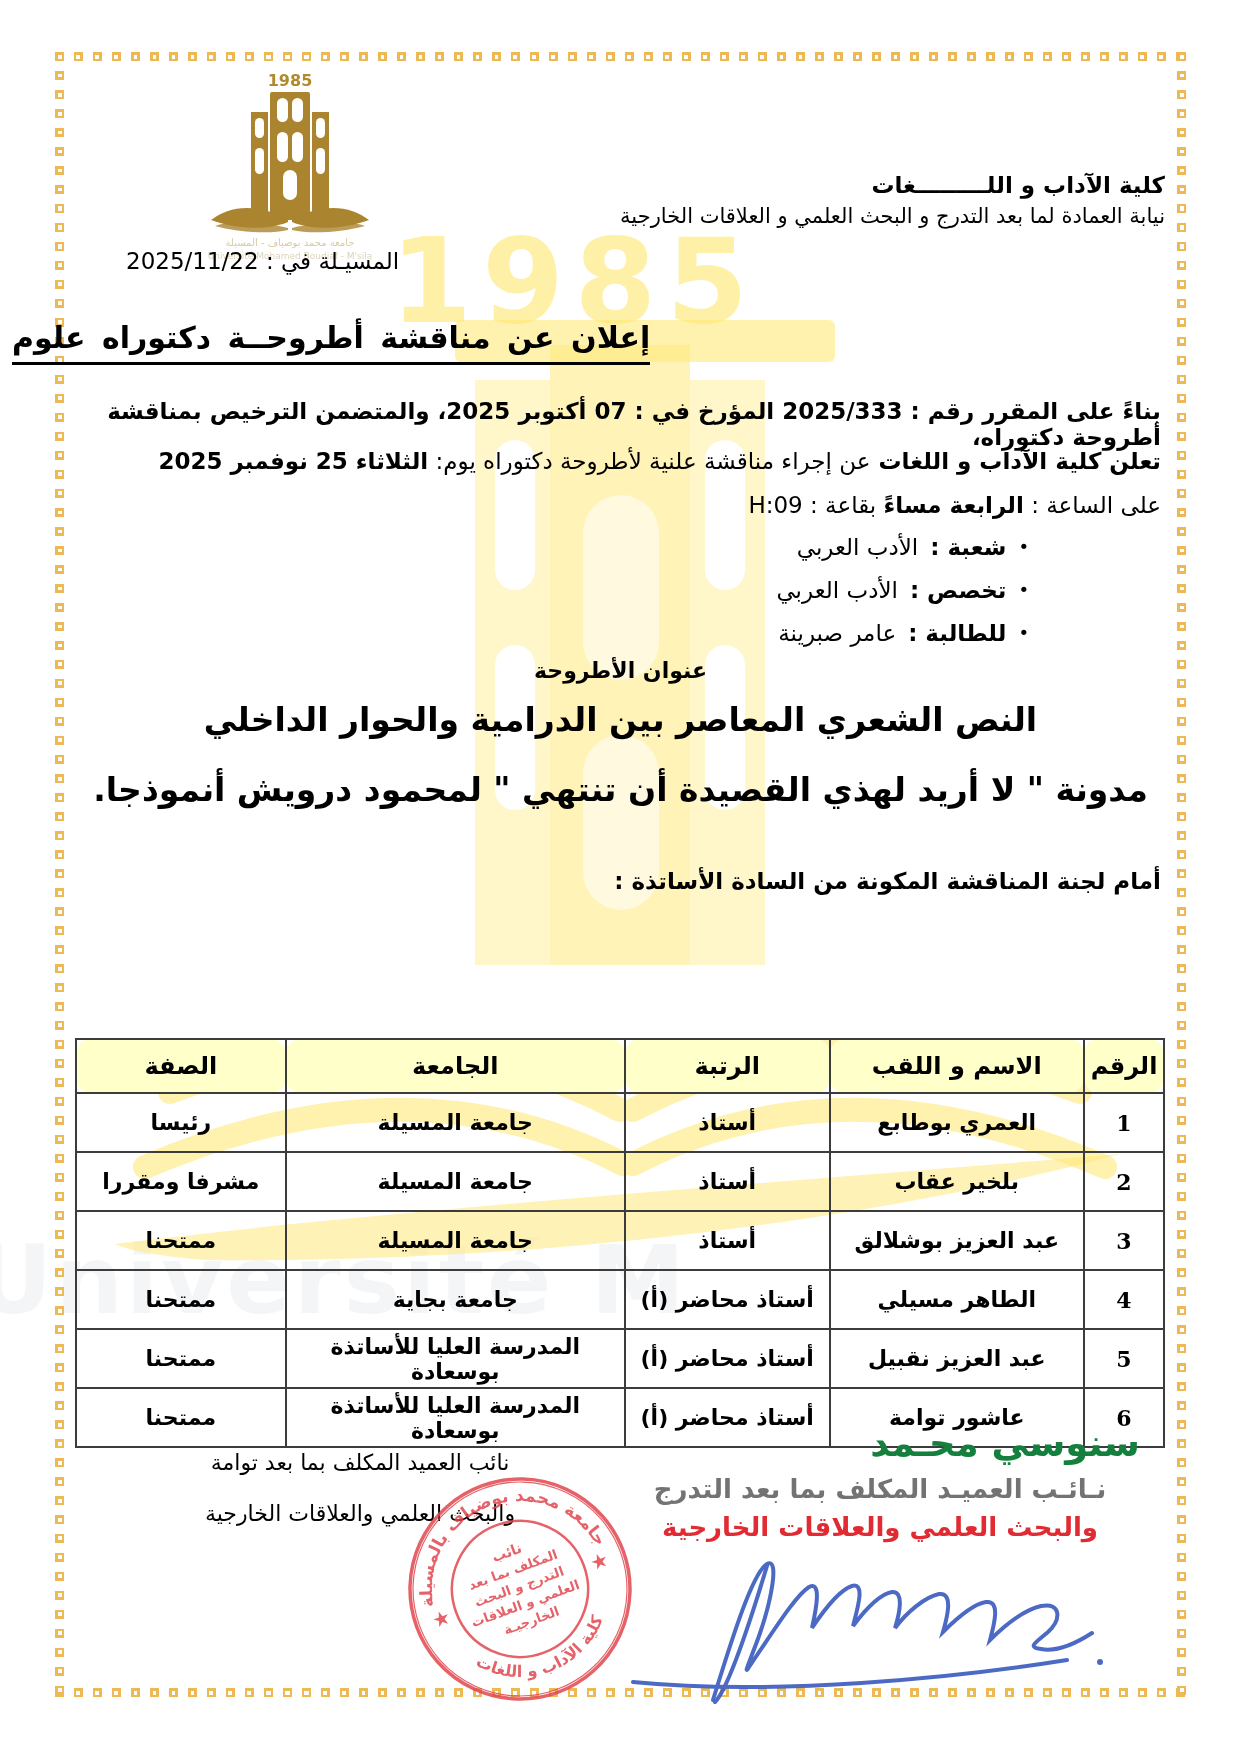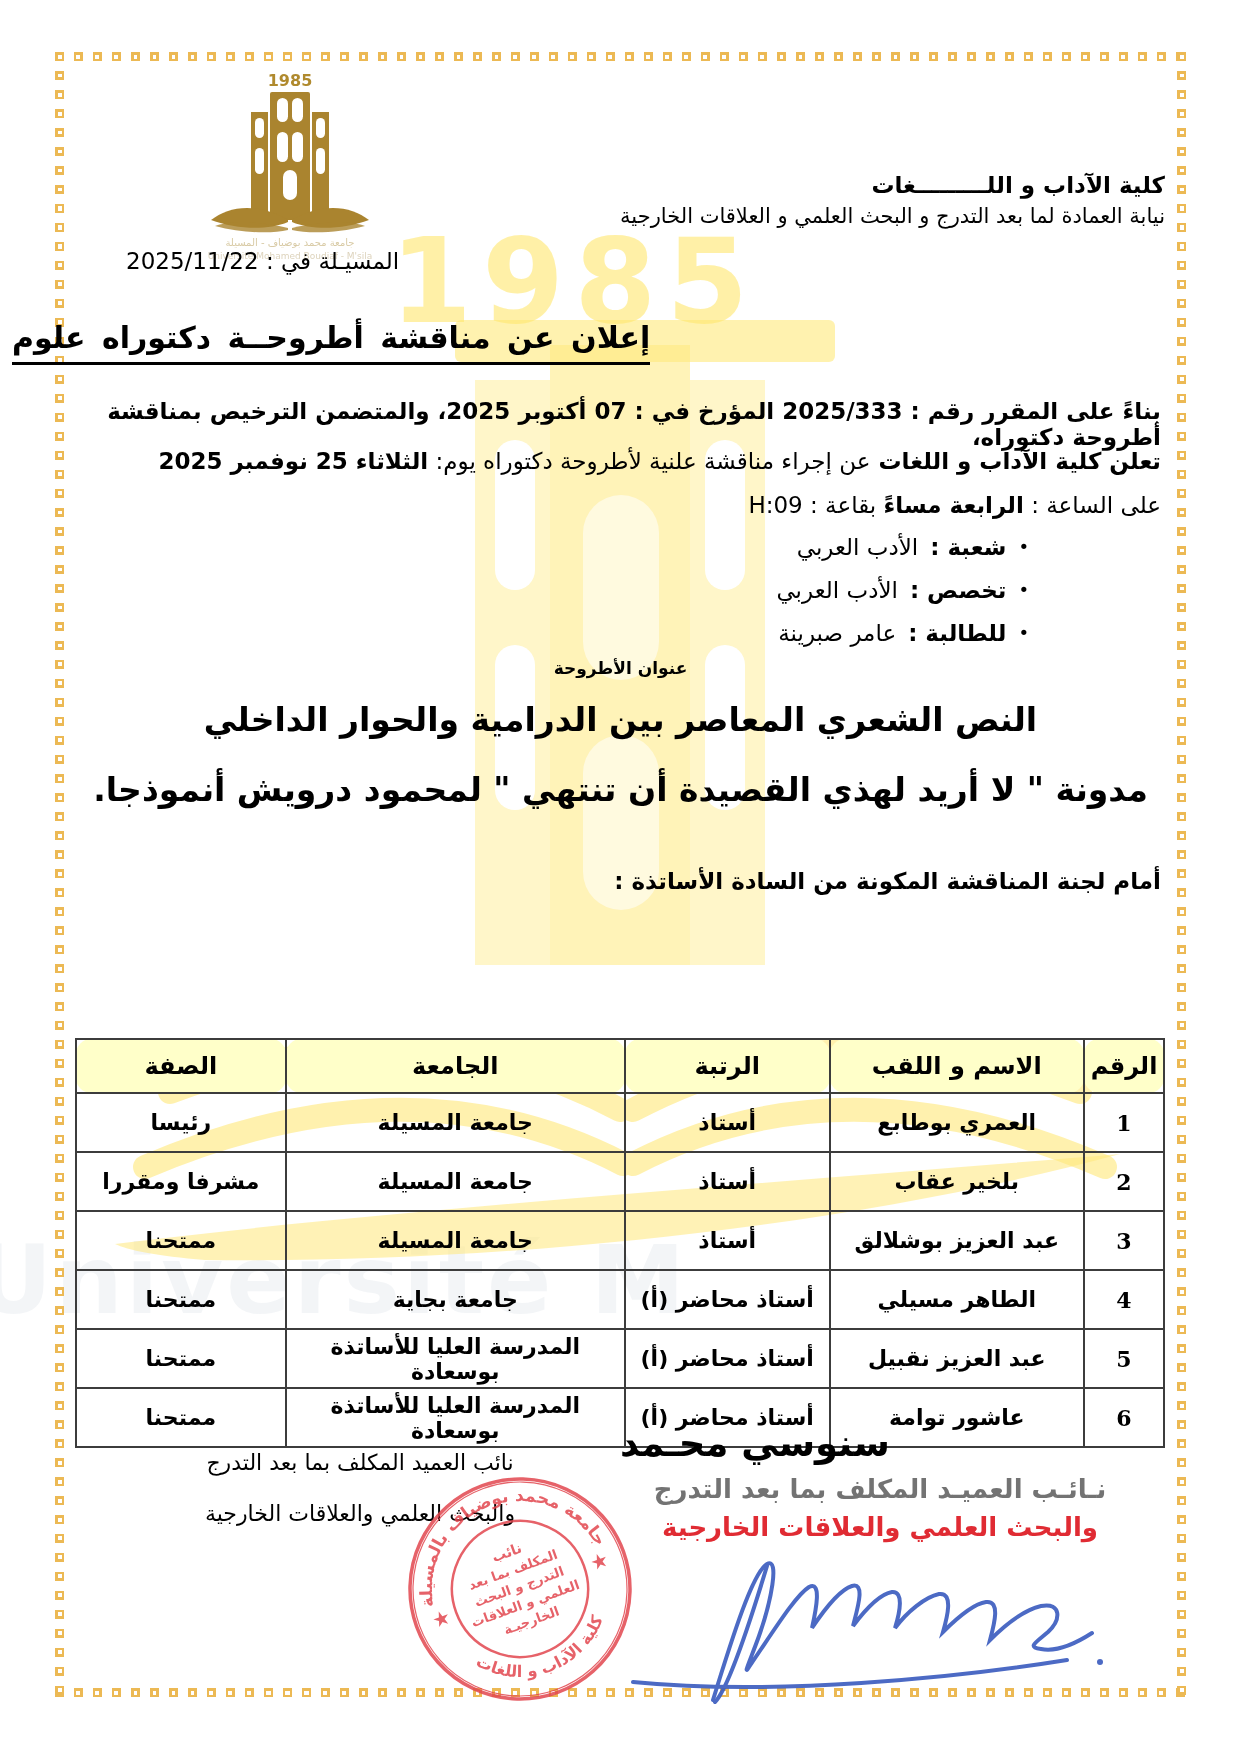--- a/index.html
+++ b/index.html
@@ -35,36 +35,36 @@
   
   .bline{right:80px;left:80px;text-align:right;font-size:23px;z-index:2;}
   .b1{top:398px;font-weight:600;}
   .b2{top:448px;}
   .b3{top:492px;}
   .bold{font-weight:700;}
   .bullets{right:212px;top:534px;z-index:2;list-style:none;margin:0;padding:0;}
   .bullets li{display:flex;align-items:center;gap:12px;font-size:23px;margin-bottom:17px;}
   .bullets .dot{font-size:18px;line-height:1;}
   
-  .th-head{left:0;right:0;top:658px;text-align:center;font-size:17px;font-weight:bold;z-index:2;}
+  .th-head{left:0;right:0;top:658px;text-align:center;font-size:22px;font-weight:bold;z-index:2;}
   .th-l1{left:0;right:0;top:700px;text-align:center;font-size:33px;font-weight:bold;z-index:2;}
   .th-l2{left:0;right:0;top:770px;text-align:center;font-size:33px;font-weight:bold;z-index:2;}
   .committee-intro{right:80px;top:868px;font-size:23px;font-weight:600;z-index:2;}
   
   table.jury{position:absolute;left:75px;top:1038px;width:1090px;border-collapse:collapse;z-index:2;direction:rtl;}
   table.jury th,table.jury td{border:2px solid #3c3c3c;text-align:center;vertical-align:middle;}
   table.jury th{height:50px;background:#FFFFC9;font-size:24px;font-weight:700;border-radius:15px;}
   table.jury td{height:55px;font-size:22px;font-weight:600;background:transparent;}
   td.num{font-family:"DejaVu Serif",serif;font-size:27px;font-weight:400;}
   td.uni-long{font-size:19px;}
   .c-num{width:80px;} .c-name{width:255px;} .c-rank{width:205px;} .c-uni{width:340px;} .c-role{width:210px;}
   
   .sig-black{left:150px;top:1437px;width:420px;text-align:center;font-size:22px;z-index:2;line-height:51px;}
-  .sig-red-name{left:620px;top:1422px;width:520px;text-align:left;font-size:37px;font-weight:bold;
-    color:#000000;z-index:2;letter-spacing:1px;}
+  .sig-red-name{left:620px;top:1422px;width:520px;text-align:right;font-size:37px;font-weight:bold;
+    color:#15803d;z-index:2;letter-spacing:1px;}
   .sig-red1{left:600px;top:1474px;width:560px;text-align:center;font-size:26px;font-weight:bold;color:#737373;z-index:2;}
   .sig-red2{left:600px;top:1512px;width:560px;text-align:center;font-size:26px;font-weight:bold;color:#E02B33;z-index:2;}
   .stamp{left:383px;top:1452px;width:274px;height:274px;z-index:3;opacity:.85;}
   .bluesig{left:595px;top:1540px;width:545px;height:170px;z-index:4;}
   .logo{left:185px;top:70px;width:210px;height:195px;z-index:2;}
 </style>
 </head>
 <body>
 
 <div class="page">
@@ -233,21 +233,21 @@
         <td class="num">6</td>
         <td>عاشور توامة</td>
         <td>أستاذ محاضر (أ)</td>
         <td class="uni-long">المدرسة العليا للأساتذة بوسعادة</td>
         <td>ممتحنا</td>
       </tr>
     </tbody>
   </table>
 
   <div class="abs sig-black">
-    <div>نائب العميد المكلف بما بعد التدرج</div>
+    <div>نائب العميد المكلف بما بعد توامة</div>
     <div>والبحث العلمي والعلاقات الخارجية</div>
   </div>
 
   <div class="abs sig-red-name">سنوسي محـمد</div>
   <div class="abs sig-red1">نـائـب العميـد المكلف بما بعد التدرج</div>
   <div class="abs sig-red2">والبحث العلمي والعلاقات الخارجية</div>
 
   <svg class="abs stamp" viewBox="0 0 274 274">
     <defs>
       <path id="ringTop" d="M -88 0 A 88 88 0 1 1 88 0"></path>

